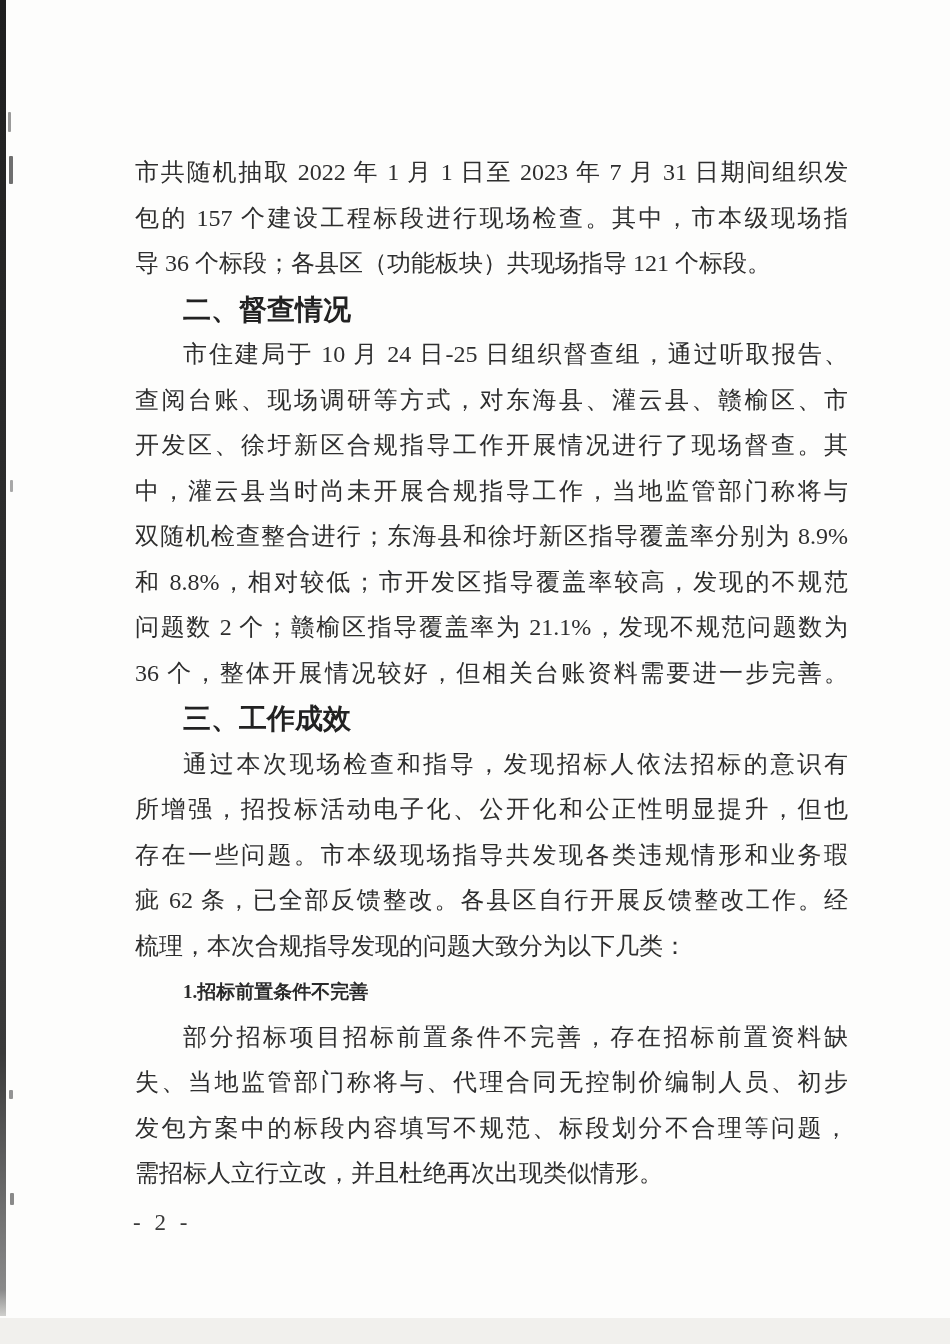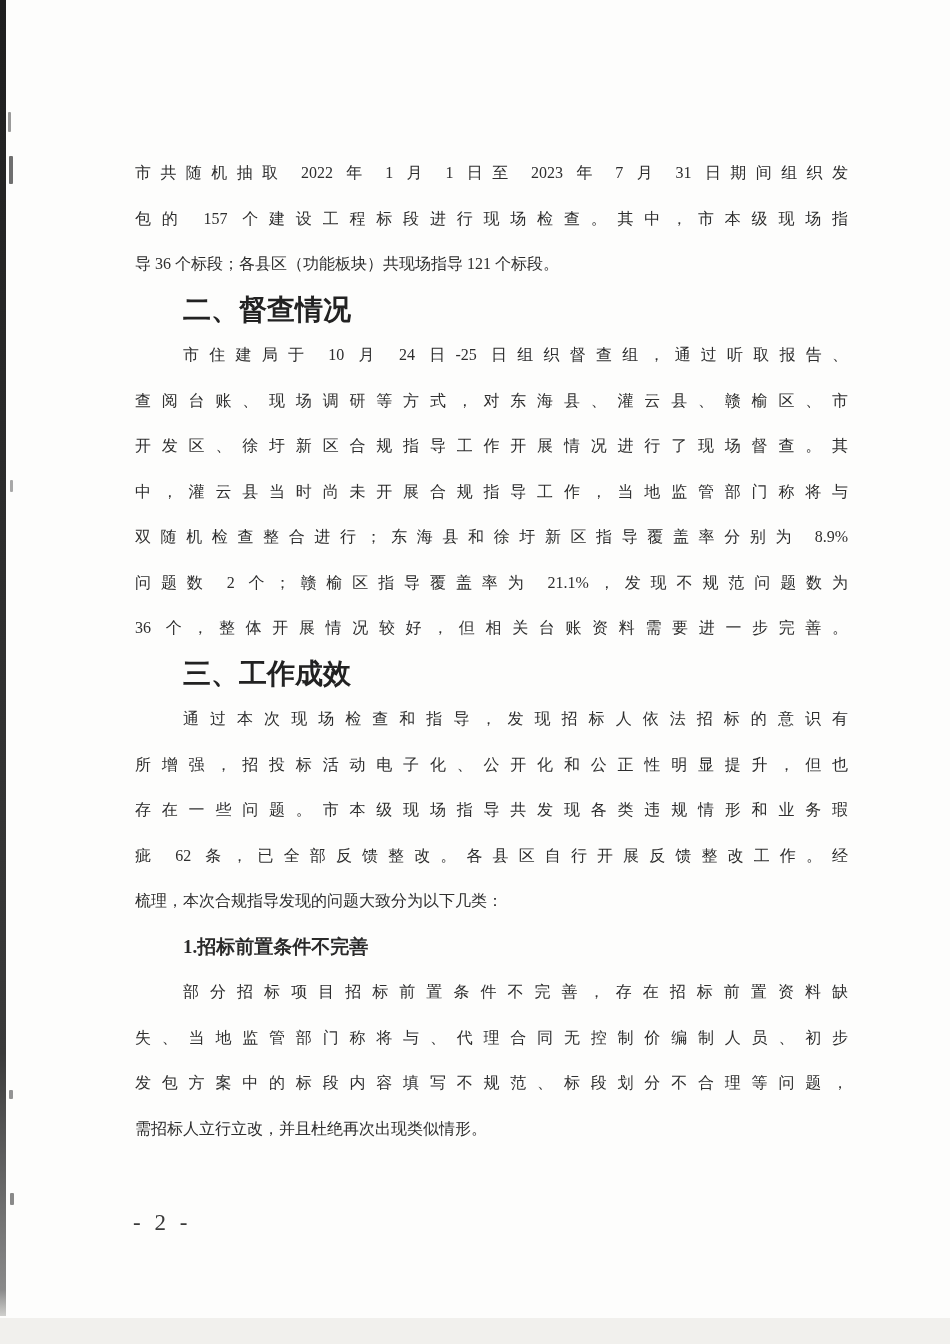--- a/index.html
+++ b/index.html
@@ -20,21 +20,21 @@
   .scan-bottom{
     position:absolute;left:0;top:1318px;width:950px;height:26px;
     background:#f1f0ed;
   }
   .speck{position:absolute;border-radius:1px;}
   .text-block{
     position:absolute;left:135px;top:150px;width:713px;
     color:#2e2e2e;
   }
   .line{
-    height:45.5px;line-height:45.5px;font-size:16px;
+    height:45.5px;line-height:45.5px;font-size:24px;
     overflow:hidden;
   }
   .line.j{text-align:justify;text-align-last:justify;}
   .line.ind{padding-left:48px;}
   .line.heading{
     font-family:"Liberation Sans","DejaVu Sans",sans-serif;
     font-weight:bold;font-size:28px;color:#222222;
   }
   .line.subheading{
     font-size:19px;font-weight:600;color:#2a2a2a;
@@ -54,20 +54,21 @@
   <div class="text-block" id="lines-host">
       <div class="line j ">市共随机抽取 2022 年 1 月 1 日至 2023 年 7 月 31 日期间组织发</div>
       <div class="line j ">包的 157 个建设工程标段进行现场检查。其中，市本级现场指</div>
       <div class="line ">导 36 个标段；各县区（功能板块）共现场指导 121 个标段。</div>
       <div class="line heading ind">二、督查情况</div>
       <div class="line j ind">市住建局于 10 月 24 日-25 日组织督查组，通过听取报告、</div>
       <div class="line j ">查阅台账、现场调研等方式，对东海县、灌云县、赣榆区、市</div>
       <div class="line j ">开发区、徐圩新区合规指导工作开展情况进行了现场督查。其</div>
       <div class="line j ">中，灌云县当时尚未开展合规指导工作，当地监管部门称将与</div>
       <div class="line j ">双随机检查整合进行；东海县和徐圩新区指导覆盖率分别为 8.9%</div>
+      <div class="line j ">和 8.8%，相对较低；市开发区指导覆盖率较高，发现的不规范</div>
       <div class="line j ">问题数 2 个；赣榆区指导覆盖率为 21.1%，发现不规范问题数为</div>
       <div class="line j ">36 个，整体开展情况较好，但相关台账资料需要进一步完善。</div>
       <div class="line heading ind">三、工作成效</div>
       <div class="line j ind">通过本次现场检查和指导，发现招标人依法招标的意识有</div>
       <div class="line j ">所增强，招投标活动电子化、公开化和公正性明显提升，但也</div>
       <div class="line j ">存在一些问题。市本级现场指导共发现各类违规情形和业务瑕</div>
       <div class="line j ">疵 62 条，已全部反馈整改。各县区自行开展反馈整改工作。经</div>
       <div class="line ">梳理，本次合规指导发现的问题大致分为以下几类：</div>
       <div class="line subheading ind">1.招标前置条件不完善</div>
       <div class="line j ind">部分招标项目招标前置条件不完善，存在招标前置资料缺</div>

